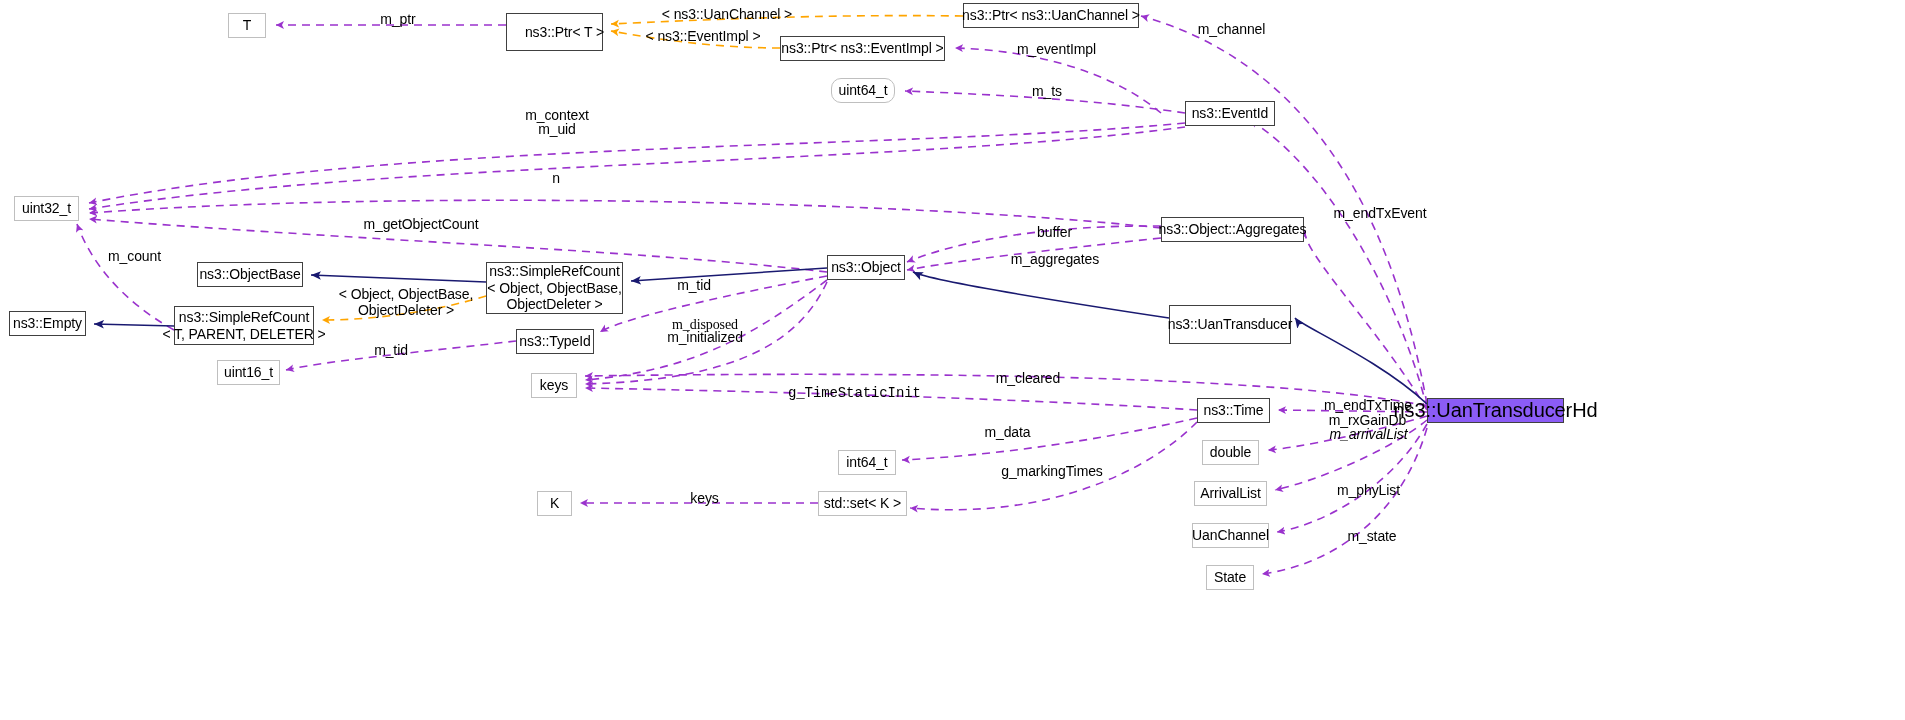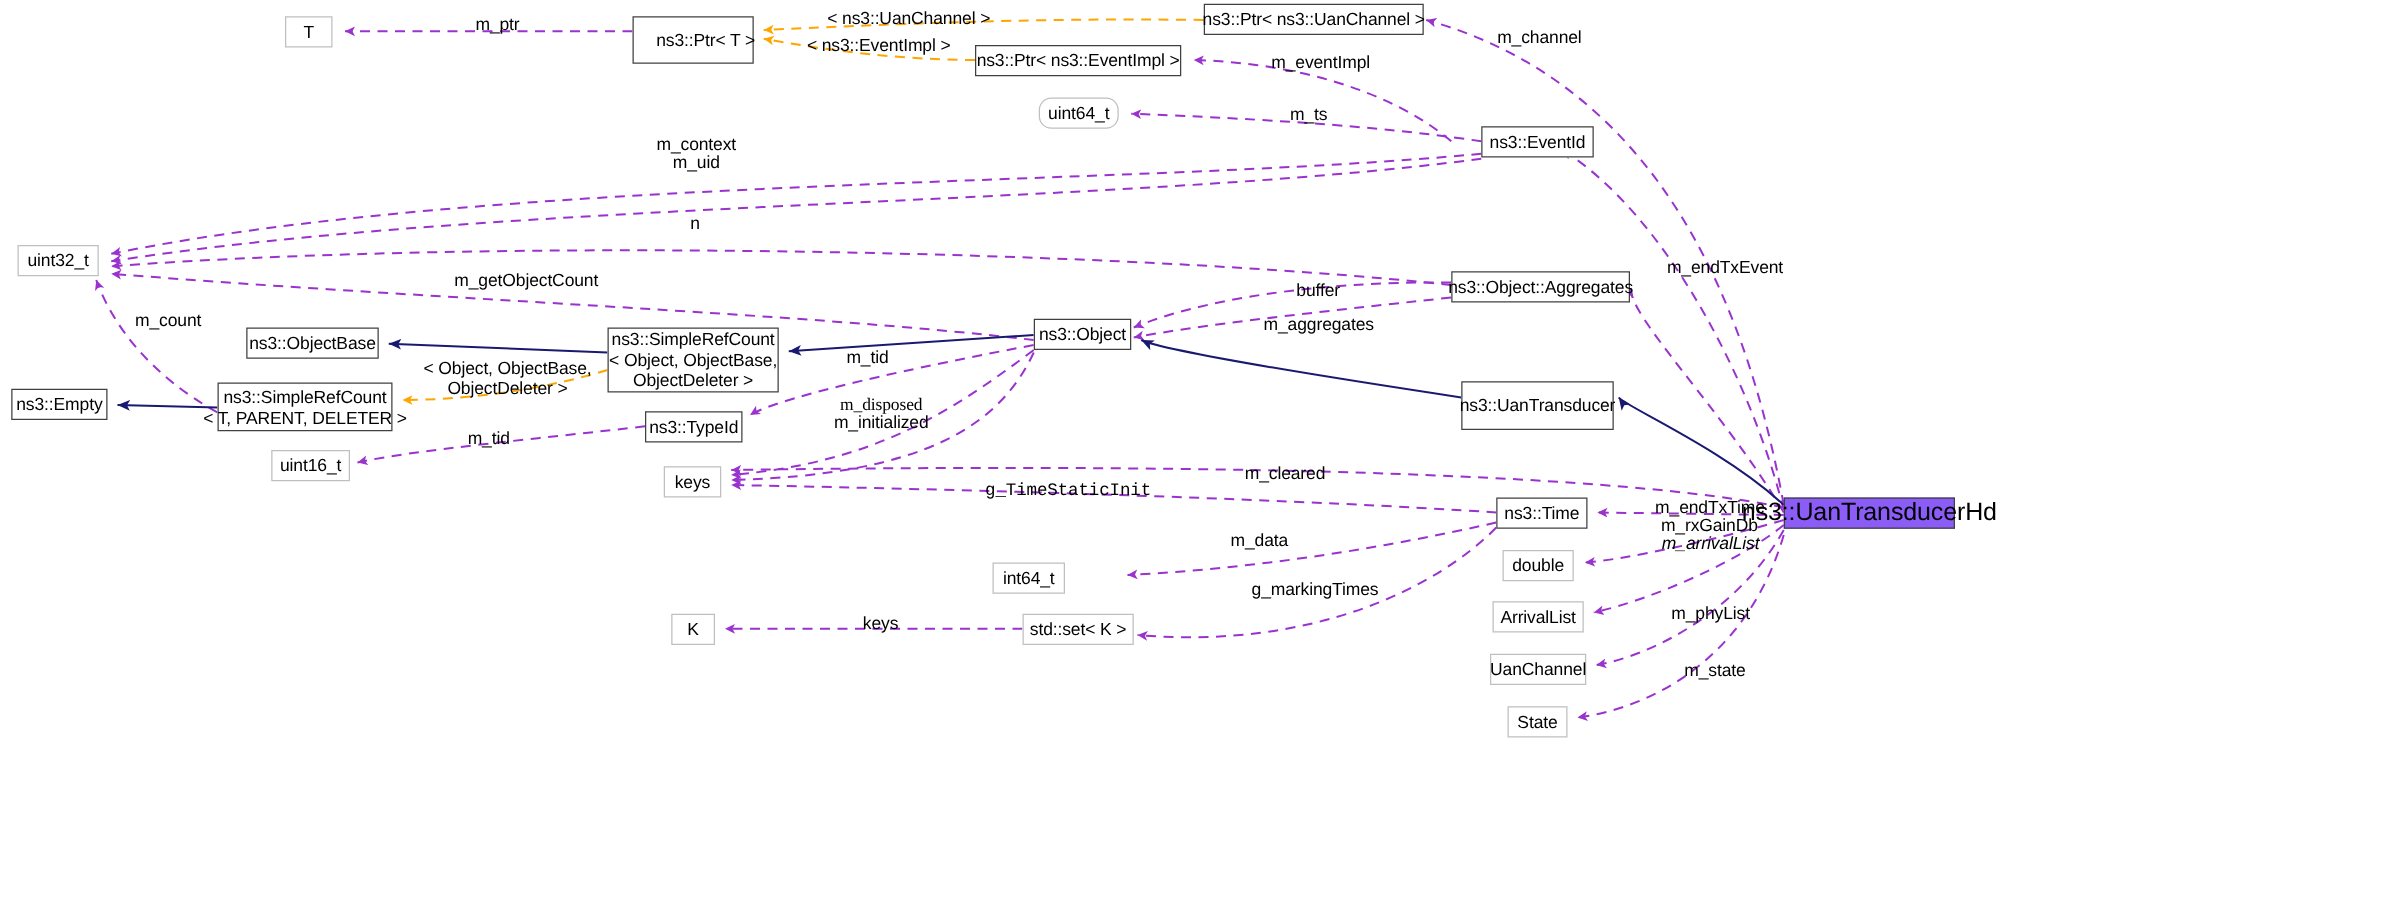--- a/index.html
+++ b/index.html
@@ -139,21 +139,21 @@
       <div class="node klass" style="left: 827px; top: 255px; width: 78px; height: 25px;">ns3::Object</div>
       <div class="node klass" style="left: 9px; top: 311px; width: 77px; height: 25px;">ns3::Empty</div>
       <div class="node klass" style="left: 174px; top: 306px; width: 140px; height: 39px;">ns3::SimpleRefCount
 &lt; T, PARENT, DELETER &gt;</div>
       <div class="node klass" style="left: 516px; top: 329px; width: 78px; height: 25px;">ns3::TypeId</div>
       <div class="node klass" style="left: 1169px; top: 305px; width: 122px; height: 39px;">ns3::UanTransducer</div>
       <div class="node plain" style="left: 217px; top: 360px; width: 63px; height: 25px;">uint16_t</div>
       <div class="node plain" style="left: 531px; top: 373px; width: 46px; height: 25px;">keys</div>
       <div class="node klass" style="left: 1197px; top: 398px; width: 73px; height: 25px;">ns3::Time</div>
       <div class="node target" style="left: 1427px; top: 398px; width: 137px; height: 25px;">ns3::UanTransducerHd</div>
-      <div class="node plain" style="left: 794px; top: 450px; width: 58px; height: 25px;">int64_t</div>
+      <div class="node plain" style="left: 838px; top: 450px; width: 58px; height: 25px;">int64_t</div>
       <div class="node plain" style="left: 1202px; top: 440px; width: 57px; height: 25px;">double</div>
       <div class="node plain" style="left: 1194px; top: 481px; width: 73px; height: 25px;">ArrivalList</div>
       <div class="node plain" style="left: 537px; top: 491px; width: 35px; height: 25px;">K</div>
       <div class="node plain" style="left: 818px; top: 491px; width: 89px; height: 25px;">std::set&lt; K &gt;</div>
       <div class="node plain" style="left: 1192px; top: 523px; width: 77px; height: 25px;">UanChannel</div>
       <div class="node plain" style="left: 1206px; top: 565px; width: 48px; height: 25px;">State</div>
     </div>
   <div id="labels">
       <div class="edge-label" style="left: 368px; top: 11px; width: 60px;">m_ptr</div>
       <div class="edge-label" style="left: 630px; top: 6px; width: 140px; margin-left: 27px;">&lt; ns3::UanChannel &gt;</div>

